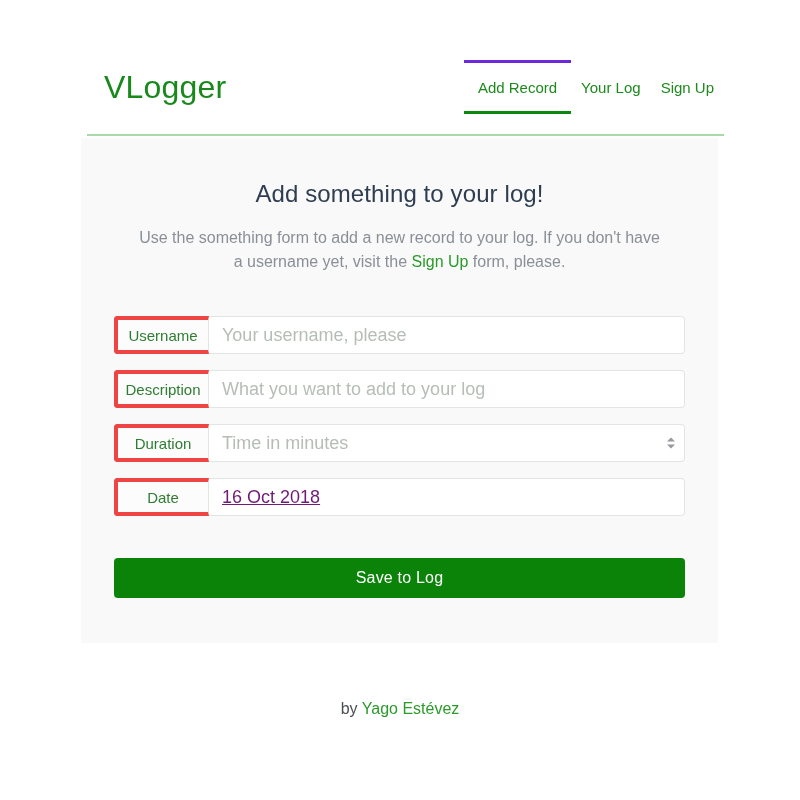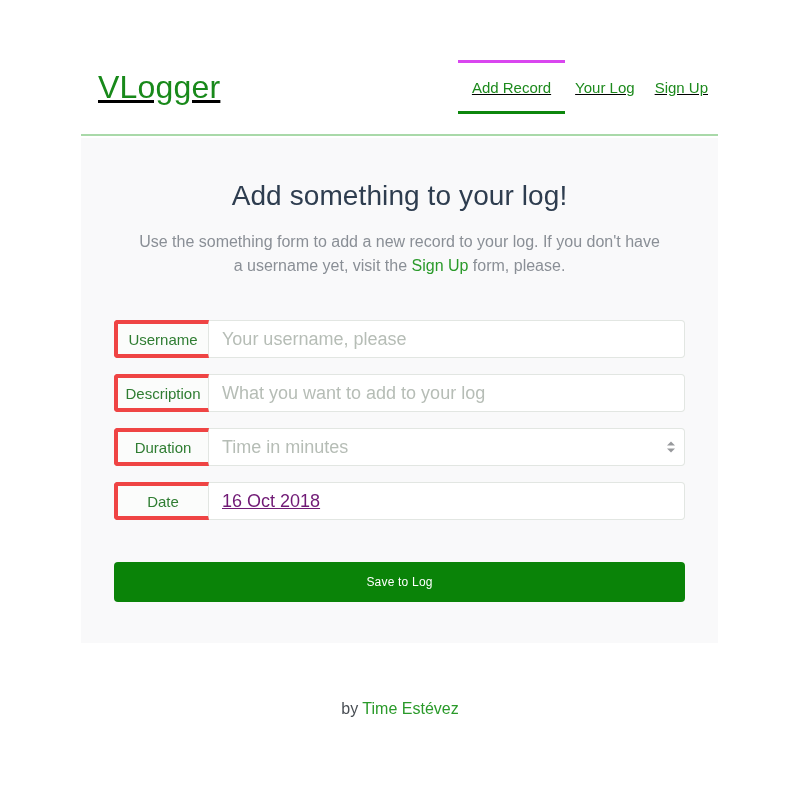--- a/index.html
+++ b/index.html
@@ -15,29 +15,28 @@
   .page {
     width: 800px;
     height: 800px;
     position: relative;
     background: #ffffff;
   }
 
   
   .header {
     position: absolute;
-    left: 81px;
+    left: 87px;
     top: 40px;
     width: 637px;
     height: 96px;
     border-bottom: 2px solid #a9d9a9;
     display: flex;
     align-items: center;
     justify-content: space-between;
-    text-decoration: underline;
   }
 
   .logo {
     font-size: 32px;
     font-weight: 300;
     color: #18891a;
     letter-spacing: 0.2px;
     line-height: 1;
     padding-left: 17px;
   }
@@ -53,38 +52,38 @@
     color: #1d8a1d;
     padding: 0 10px;
     height: 54px;
     display: flex;
     align-items: center;
     text-decoration: none;
     white-space: nowrap;
   }
 
   .nav-item.active {
-    border-top: 3px solid #d946ef;
+    border-top: 3px solid #6d28d9;
     border-bottom: 3px solid #0d870d;
     padding: 0 14px;
   }
 
   
   .panel {
     position: absolute;
     left: 81px;
     top: 138px;
     width: 637px;
     height: 505px;
     background: #f9f9fa;
   }
 
   .title {
     text-align: center;
-    font-size: 28px;
+    font-size: 24px;
     font-weight: 400;
     color: #2e3d4f;
     margin-top: 42px;
     letter-spacing: 0.1px;
   }
 
   .subtitle {
     text-align: center;
     font-size: 16px;
     color: #8a8f96;
@@ -169,21 +168,21 @@
 
   .save-button {
     display: block;
     width: 100%;
     height: 40px;
     margin-top: 42px;
     background: #0a8308;
     border: none;
     border-radius: 4px;
     color: #ffffff;
-    font-size: 12px;
+    font-size: 16px;
     font-family: "Liberation Sans", sans-serif;
     cursor: pointer;
     letter-spacing: 0.2px;
   }
 
   
   .footer {
     position: absolute;
     left: 0;
     top: 700px;
@@ -247,16 +246,16 @@
         <div class="field-label">Date</div>
         <div class="field-input filled">16 Oct 2018</div>
       </div>
 
       <button class="save-button">Save to Log</button>
 
     </div>
   </div>
 
   <div class="footer">
-    <span>by </span><a class="author" href="#">Time Estévez</a>
+    <span>by </span><a class="author" href="#">Yago Estévez</a>
   </div>
 
 </div>
 
 </body></html>

